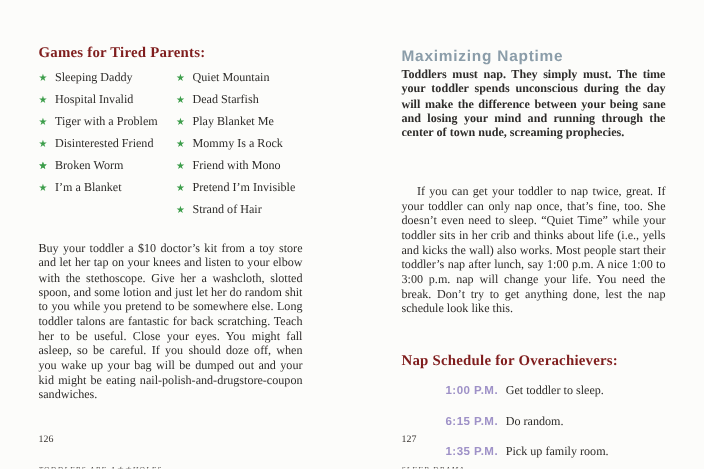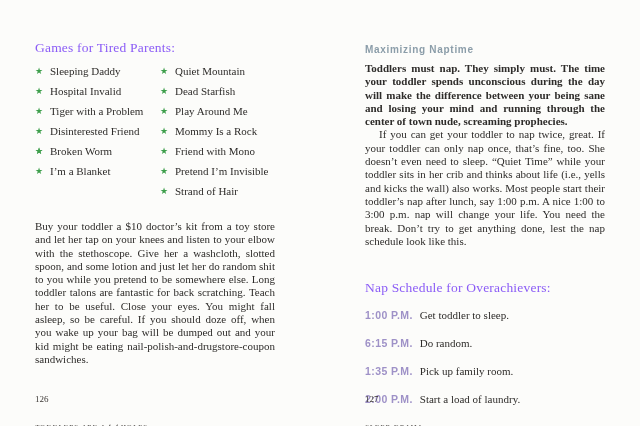--- a/index.html
+++ b/index.html
@@ -11,30 +11,30 @@
     overflow:hidden;
   }
   .spread { position:relative; width:640px; height:426px; background:#fcfcfa; }
 
   .page { position:absolute; top:0; width:240px; }
   .page-left  { left:35px;  padding-top:40px; }
   .page-right { left:365px; padding-top:42px; }
 
   .purple-heading {
     font-family:"Liberation Serif", serif;
-    font-weight:normal;
+    font-weight:bold;
     font-size:13.5px;
     line-height:16px;
-    color:#8b5cf6;
+    color:#7f1d1d;
     letter-spacing:0.2px;
   }
   .slate-heading {
     font-family:"Liberation Sans", sans-serif;
     font-weight:bold;
-    font-size:10px;
+    font-size:14px;
     line-height:16px;
     color:#8b9da9;
     letter-spacing:0.7px;
   }
 
   .games { display:flex; margin-top:9px; }
   .games-col { list-style:none; }
   .games-col1 { width:125px; }
   .games-col1 .game-item { padding-right:12px; }
   .games-col2 { flex:1; }
@@ -49,35 +49,37 @@
     position:absolute; left:0; top:1px;
     color:#3d9e4b;
     font-size:9px;
     line-height:11px;
   }
 
   .body-para {
     font-size:11px;
     line-height:13.3px;
     text-align:justify;
+    margin-top:40px;
   }
   .left-para { margin-top:15px; }
   .right-para1 { margin-top:4px;font-weight:bold; }
   .right-para2 { text-indent:14px; }
 
   .sched-heading { margin-top:32px; }
   .schedule { margin-top:13px; }
   .sched-row { margin-bottom:15px; font-size:11px; line-height:13px; }
   .sched-time {
     font-family:"Liberation Sans", sans-serif;
     font-weight:bold;
     font-size:10.5px;
     color:#9e91c7;
     letter-spacing:0.4px;
     margin-right:7px;
+    margin-left:40px;
   }
   .sched-task { font-size:11px; }
 
   .footer {
     position:absolute;
     top:394px;
     width:240px;
     color:#3a3633;
   }
   .footer-left  { left:35px; }
@@ -133,21 +135,21 @@
         <li class="game-item">
           <span class="star">★</span>
           <span>Quiet Mountain</span>
         </li>
         <li class="game-item">
           <span class="star">★</span>
           <span>Dead Starfish</span>
         </li>
         <li class="game-item">
           <span class="star">★</span>
-          <span>Play Around Me</span>
+          <span>Play Blanket Me</span>
         </li>
         <li class="game-item">
           <span class="star">★</span>
           <span>Mommy Is a Rock</span>
         </li>
         <li class="game-item">
           <span class="star">★</span>
           <span>Friend with Mono</span>
         </li>
         <li class="game-item">

